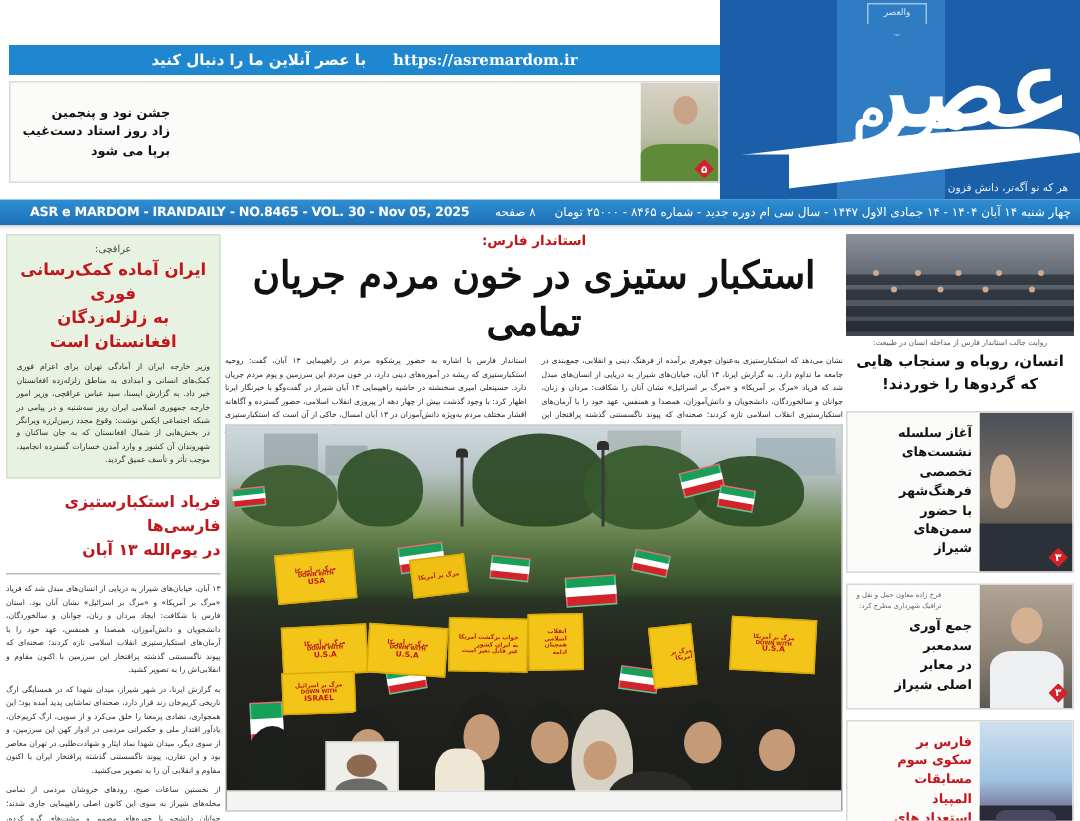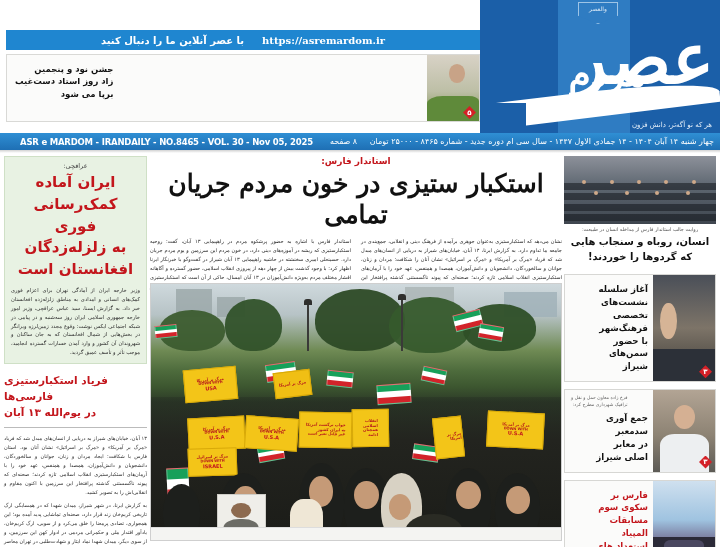--- a/index.html
+++ b/index.html
@@ -70,21 +70,21 @@
     display: flex; gap: 6px; flex-direction: row-reverse;
   }
   .teaser {
     position: relative; flex: 1 1 0; background: #fbfbfa;
     border: 1px solid #d9d9d6; display: flex; flex-direction: row;
     overflow: hidden;
   }
   .teaser-thumb { width: 52px; height: 100%; flex: 0 0 52px; position: relative; overflow: hidden; }
   .teaser-txt {
     flex: 1 1 auto; padding: 8px 6px 4px 8px;
-    display: flex; flex-direction: column; align-items: flex-end; justify-content: flex-start;
+    display: flex; flex-direction: column; align-items: flex-end; justify-content: center;
   }
   .teaser-txt .t {
     font-size: 8.5px; line-height: 1.45; color: #111; font-weight: 700; text-align: right;
   }
   .teaser-txt .by { font-size: 6px; color: #7a7a7a; margin-top: 3px; }
   .pgnum {
     position: absolute; bottom: 2px; right: 3px; width: 13px; height: 13px;
     background: #d42027; color: #fff; font-size: 7px; font-weight: 700;
     display: flex; align-items: center; justify-content: center;
     clip-path: polygon(50% 0, 100% 50%, 50% 100%, 0 50%);
@@ -116,28 +116,28 @@
   .infobar .date { position: absolute; right: 6px; font-size: 8px; }
   .infobar-shadow { position:absolute; top:150px; left:0; width:720px; height:3px; background:linear-gradient(180deg,rgba(0,0,0,.18),rgba(0,0,0,0)); }
 
   
   .leftcol { position: absolute; top: 156px; left: 4px; width: 143px; }
   .green-box {
     background: #e8f2e3; border: 1px solid #cfe0c6; padding: 5px 6px 6px 6px;
   }
   .kicker-sm { font-size: 6.5px; color: #444; text-align: center; margin-bottom: 2px; }
   .green-box h2 {
-    font-size: 15px; line-height: 1.45; color: #c3161c; text-align: center; font-weight: 700;
+    font-size: 11px; line-height: 1.45; color: #c3161c; text-align: center; font-weight: 700;
   }
   .green-box p {
     margin-top: 5px; font-size: 5.2px; line-height: 1.72; color: #2b2b2b; text-align: justify;
   }
   .red-head {
     margin-top: 9px; font-size: 10.5px; line-height: 1.5; color: #c3161c;
-    font-weight: 700; text-align: left;
+    font-weight: 700; text-align: right;
   }
   .left-body {
     margin-top: 6px; font-size: 5.1px; line-height: 1.78; color: #2b2b2b; text-align: justify;
   }
   .left-body p { margin-bottom: 4px; }
   .rule-top { border-top: 1px solid #bbb; margin: 6px 0 0 0; }
 
   
   .center { position: absolute; top: 156px; left: 150px; width: 412px; }
   .kicker-red {

